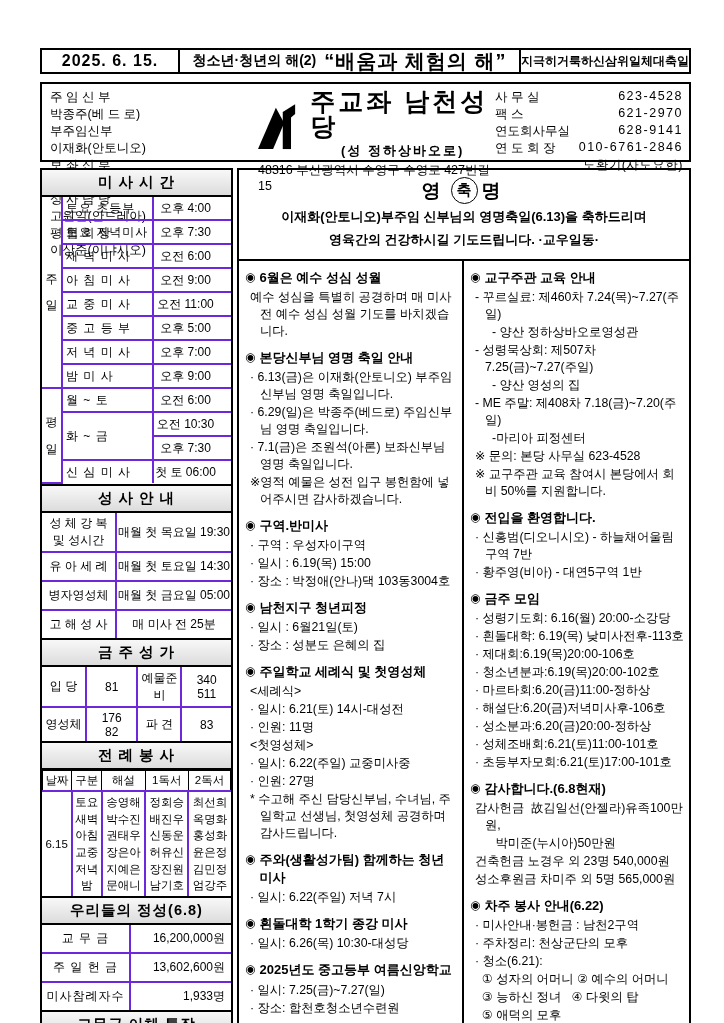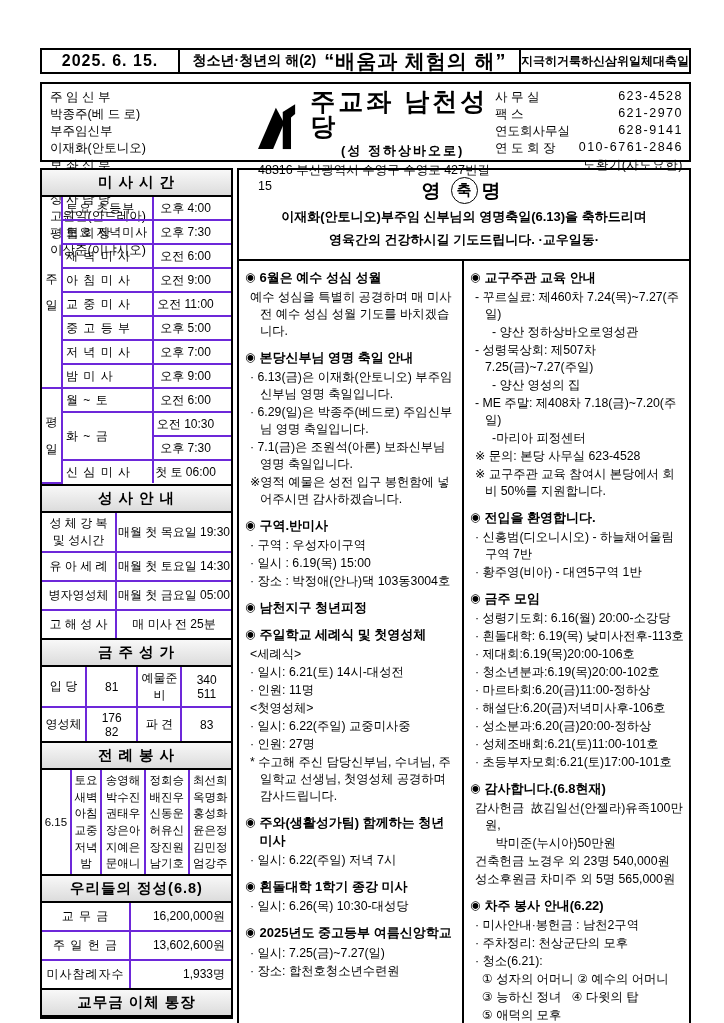--- a/index.html
+++ b/index.html
@@ -270,20 +270,27 @@
                 </td>
           </tr>
         </tbody>
           </table>
       </div>
 
       <div class="lbox">
         <div class="sec-h">전  례  봉  사</div>
         <table class="lit">
           <tbody>
+              <tr>
+            <th>날짜</th>
+            <th>구분</th>
+            <th>해설</th>
+            <th>1독서</th>
+            <th>2독서</th>
+          </tr>
           <tr>
             <td>6.15</td>
             <td>
                   <div class="ln">토요</div>
                   <div class="ln">새벽</div>
                   <div class="ln">아침</div>
                   <div class="ln">교중</div>
                   <div class="ln">저녁</div>
                   <div class="ln">밤</div>
                 </td>
@@ -392,20 +399,24 @@
                 <div class="ln">· 일시 : 6.19(목) 15:00</div>
                 <div class="ln">· 장소 : 박정애(안나)댁 103동3004호</div>
               </div>
           </div>
 
           <div class="ann">
             <div class="ann-h">
               <span class="bullet">◉</span>
               <span>남천지구 청년피정</span>
             </div>
+            <div class="ann-b">
+                <div class="ln">· 일시 : 6월21일(토)</div>
+                <div class="ln">· 장소 : 성분도 은혜의 집</div>
+              </div>
           </div>
 
           <div class="ann">
             <div class="ann-h">
               <span class="bullet">◉</span>
               <span>주일학교 세례식 및 첫영성체</span>
             </div>
             <div class="ann-b">
                 <div class="ln">&lt;세례식&gt;</div>
                 <div class="ln">· 일시: 6.21(토) 14시-대성전</div>

